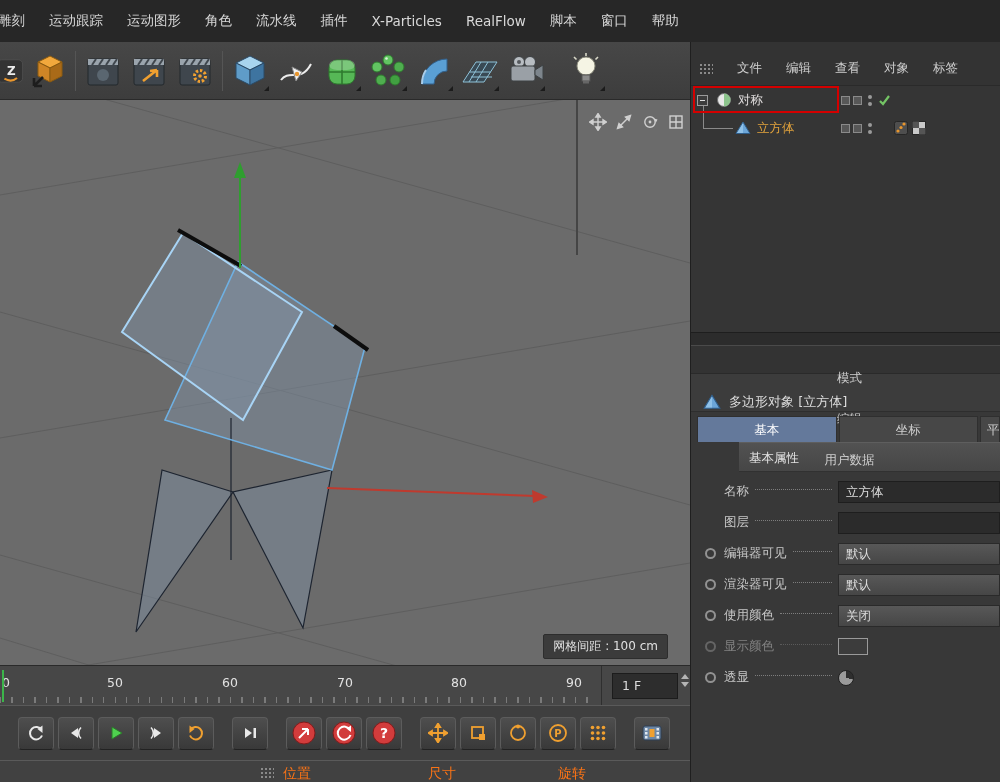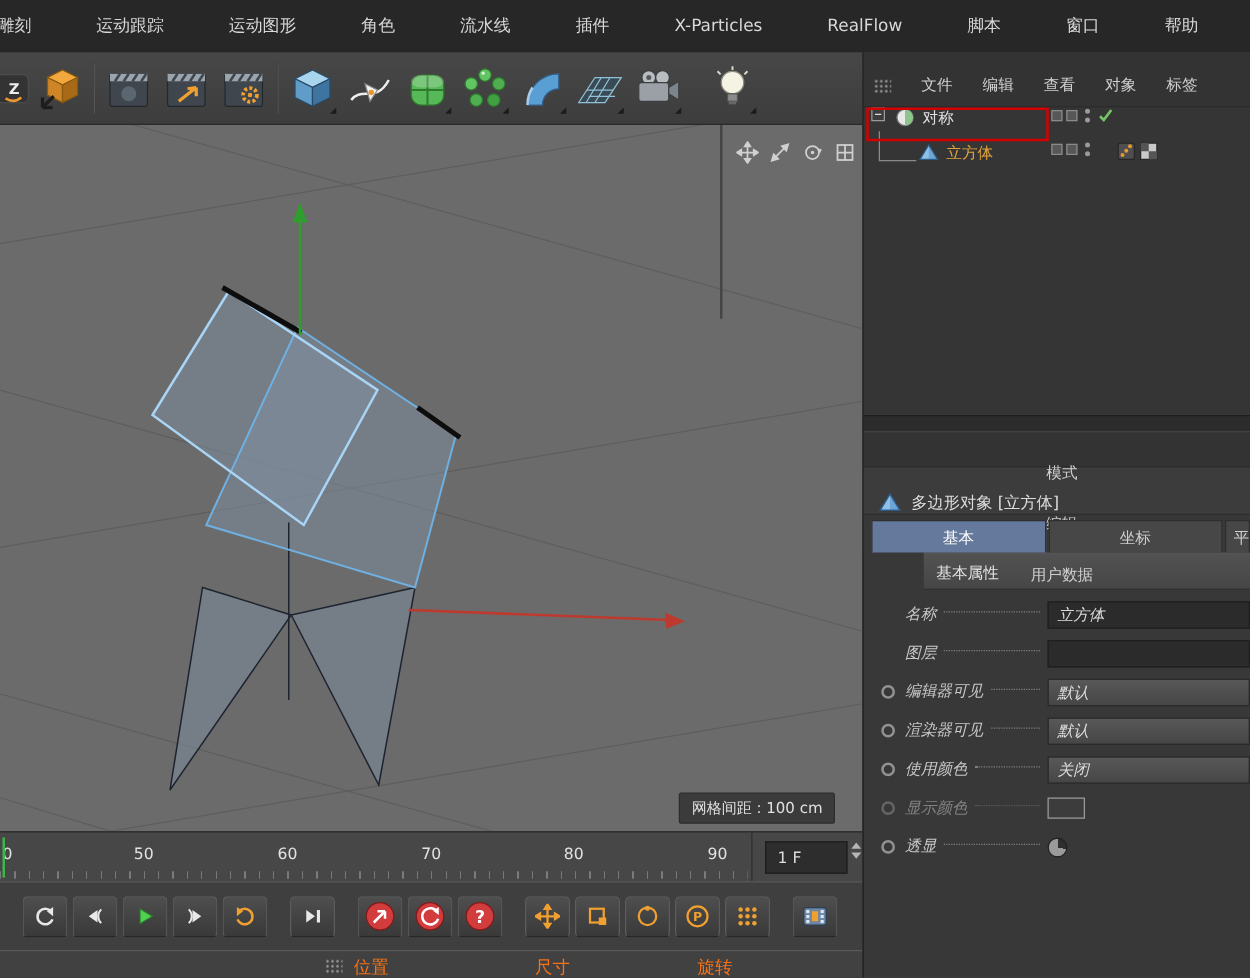--- a/index.html
+++ b/index.html
@@ -2,21 +2,21 @@
 <html><head>
 <meta charset="utf-8">
 <style>
   * { box-sizing: border-box; margin: 0; padding: 0; }
   html,body { width:1000px; height:782px; overflow:hidden; background:#3c3c3c;
               font-family:"DejaVu Sans","Liberation Sans",sans-serif; }
   #app { position:relative; width:1000px; height:782px; background:#3c3c3c; }
 
   
   .menubar { position:absolute; left:0; top:0; width:1000px; height:42px;
-             background:#272727; display:flex; align-items:center;gap:28px; }
+             background:#272727; display:flex; align-items:center; }
   .mitem { color:#d8d8d8; font-size:13.5px; padding:0 12px; white-space:nowrap; cursor:default; }
   .mitem.first { margin-left:-14px; }
 
   
   .left-col { position:absolute; left:0; top:42px; width:690px; height:740px; }
 
   
   .toolbar { position:absolute; left:0; top:0; width:690px; height:58px;
              background:linear-gradient(#474747,#3d3d3d); border-bottom:1px solid #2a2a2a;
              display:flex; align-items:center; gap:2px; }
@@ -68,21 +68,21 @@
   
   .right-col { position:absolute; left:690px; top:42px; width:310px; height:740px;
                background:#383838; border-left:1px solid #1f1f1f; }
   .om-menu, .am-menu { display:flex; align-items:center; gap:24px; padding-left:8px;
                background:#333; border-bottom:1px solid #2a2a2a; color:#cfcfcf; font-size:12.5px; }
   .om-menu { height:44px; padding-top:10px; }
   .am-menu { height:28px;flex-direction:column; }
   .pm-item { cursor:default; white-space:nowrap; }
 
   .om-tree { position:relative; height:246px; background:#353535; }
-  .om-row { position:relative; height:28px; display:flex; }
+  .om-row { position:relative; height:28px; display:flex; align-items:center; }
   .om-row .olabel { font-size:12.5px; margin-left:6px; white-space:nowrap; }
   .row1 { padding-left:6px; }
   .row1 .olabel { color:#e0dddd; }
   .row2 { padding-left:44px; }
   .row2 .olabel { color:#e2a33c; }
   .texpand { position:relative; width:11px; height:11px; border:1px solid #9a9a9a; background:#3c3c3c; margin-right:8px; }
   .texpand::after { content:""; position:absolute; left:2px; right:2px; top:4px; height:1px; background:#ddd; }
   .tlv { position:absolute; left:12px; top:19px; width:1px; height:23px; background:#8a8a8a; }
   .tlh { position:absolute; left:12px; top:42px; width:30px; height:1px; background:#8a8a8a; }
   .r-icons { position:absolute; left:150px; display:flex; align-items:center; gap:3px; }
@@ -99,21 +99,21 @@
               border-bottom:1px solid #2e2e2e; padding-left:12px; color:#ddd; font-size:13px; gap:8px; }
   .am-tabs { height:30px; display:flex; align-items:flex-end; background:#383838; padding-left:6px; gap:2px; }
   .tab { height:26px; line-height:26px; text-align:center; font-size:12.5px; color:#cfcfcf;
          background:#474747; border:1px solid #2f2f2f; border-bottom:none; width:140px; overflow:hidden; }
   .tab.active { background:#64799b; color:#fff; }
   .tab.cut { width:20px; text-align:left; padding-left:6px; }
   .am-section { height:30px; line-height:29px; background:linear-gradient(#525252,#464646);
                 border-top:1px solid #5e5e5e; border-bottom:1px solid #313131;
                 color:#e3e3e3; font-size:12.5px; padding-left:10px;margin-left:48px; }
   .am-fields { padding-top:4px; }
-  .frow { height:31px; display:flex; align-items:center; padding-left:14px;font-style:italic; }
+  .frow { height:31px; display:flex; align-items:center; padding-left:14px; }
   .kf { width:11px; height:11px; border:2px solid #929292; border-radius:50%; margin-right:8px; flex:none; }
   .kf-spacer { width:19px; flex:none; }
   .flabel { color:#c8c8c8; font-size:12.5px; white-space:nowrap; }
   .leader { flex:1; border-bottom:1px dotted #7d7d7d; margin:0 6px 4px 6px; min-width:4px; }
   .fvalue { width:162px; flex:none; height:22px; font-size:12.5px; color:#dcdcdc; }
   .fvalue.input { background:#2b2b2b; border:1px solid #1e1e1e; line-height:20px; padding-left:7px; }
   .fvalue.dropdown { background:linear-gradient(#585858,#464646); border:1px solid #2a2a2a;
                      line-height:20px; padding-left:7px; }
   .fvalue.plain { background:none; border:none; display:flex; align-items:center; }
   .swatch { width:30px; height:17px; background:#3c3c3c; border:1px solid #9a9a9a; }

